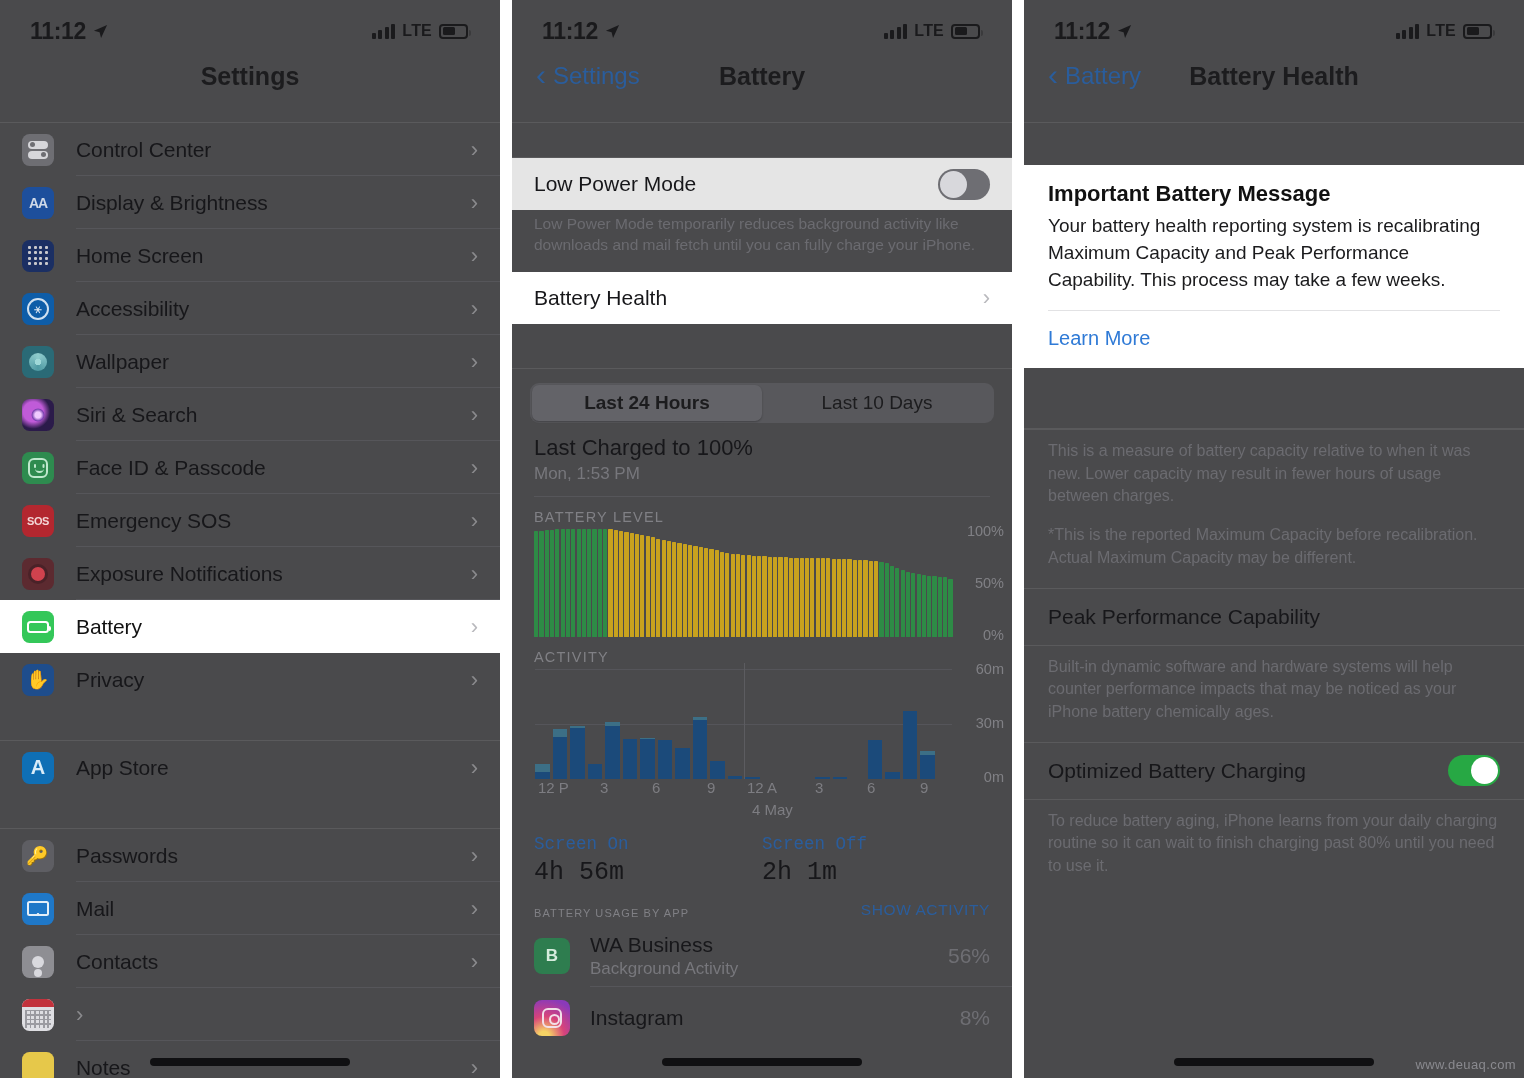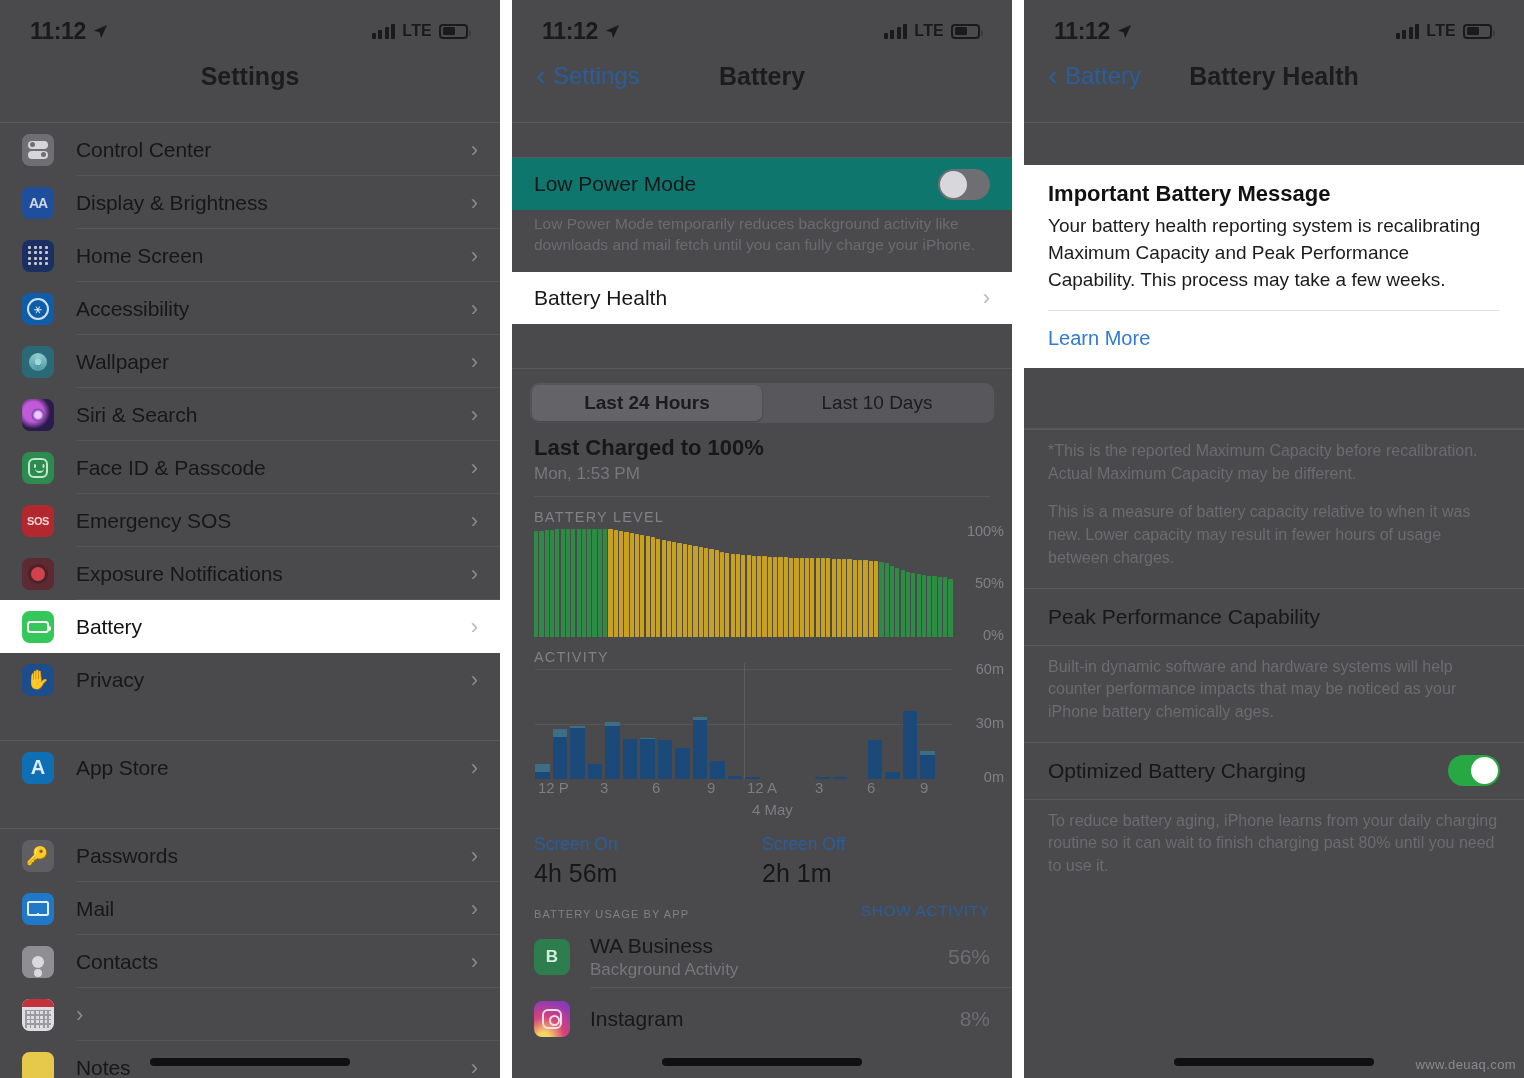--- a/index.html
+++ b/index.html
@@ -95,35 +95,35 @@
   .i-cal{ background:#dedee2; position:relative; }
   .i-cal .top{ position:absolute;left:0;right:0;top:0;height:8px;background:#c2323c;}
   .i-cal .gr{ position:absolute; left:3px; right:3px; top:11px; bottom:3px;
     background:repeating-linear-gradient(to right,#9a9aa0 0 1.5px,transparent 1.5px 4.5px),
                repeating-linear-gradient(to bottom,#9a9aa0 0 1.5px,transparent 1.5px 4.5px);}
   .i-notes{ background:#e6c84a; }
 
   
   .plain-row{
     display:flex; align-items:center; justify-content:space-between;
-    height:52px; padding:0 22px; background:#0f766e; font-size:21px; color:#17171a;
+    height:52px; padding:0 22px; background:#e5e5e5; font-size:21px; color:#17171a;
   }
   .plain-row.hl{ background:#fff; }
   .footnote{ padding:4px 22px 16px; font-size:15.5px; line-height:1.35; color:#6b6b70; }
   .toggle{ width:52px; height:31px; border-radius:16px; background:#6e6e73; position:relative; }
   .toggle .knob{ position:absolute; top:2px; left:2px; width:27px;height:27px;border-radius:50%;background:#d8d8dc;}
   .toggle.on{ background:#27a844; }
   .toggle.on .knob{ left:23px; background:#fff; }
 
   .card{ background:#4a4a4c; }
   .seg{ margin:14px 18px 0; height:40px; border-radius:9px; background:#58585c; display:flex; padding:2px; }
   .seg div{ flex:1; display:flex; align-items:center; justify-content:center; font-size:19px; color:#1c1c1e; border-radius:7px;}
   .seg div.sel{ background:#636368; box-shadow:0 1px 2px rgba(0,0,0,.25); font-weight:bold; }
   .charged{ padding:12px 22px 0; }
-  .charged .t1{ font-size:22px; color:#17171a;font-weight:bold; }
+  .charged .t1{ font-size:22px; color:#17171a; }
   .charged .t2{ font-size:17px; color:#77777c; margin-top:3px; }
   .thinline{ height:1px; background:#56565a; margin:12px 22px 0 22px;}
 
   .chart-cap{ font-size:14.5px; letter-spacing:1.2px; color:#808085; padding:12px 0 4px 22px; }
   .chartwrap{ position:relative; padding:0 60px 0 22px; }
   .ylab{ position:absolute; right:8px; font-size:14.5px; color:#808085; }
 
   .blevel{ position:relative; height:108px; display:flex; align-items:flex-end; gap:1.1px; }
   .blevel i{ display:block; flex:1; border-radius:0.5px; }
 
@@ -132,21 +132,21 @@
   .act .bar{ flex:1; position:relative; display:flex; flex-direction:column; justify-content:flex-end; }
   .act .bar .top{ background:#3c6f86; }
   .act .bar .bot{ background:#1b4a7a; }
   .act .vline{ position:absolute; top:-6px; bottom:0; width:1px; background:#5c5c60; }
 
   .xlabels{ position:relative; height:22px; padding:0 60px 0 22px; font-size:15px; color:#7d7d82;}
   .xlabels span{ position:absolute; top:0; }
   .xdate{ font-size:15px; color:#7d7d82; padding-left:22px; }
 
   .scrn{ display:flex; padding:16px 22px 0; }
-  .scrn > div{ width:50%; }
+  .scrn > div{ width:50%;font-family:Liberation Mono, monospace; }
   .scrn .k{ font-size:17.5px; color:#2a5d9c; }
   .scrn .v{ font-size:25px; color:#17171a; margin-top:4px; }
 
   .usehdr{ display:flex; justify-content:space-between; align-items:flex-end; padding:14px 22px 6px; }
   .usehdr .l{ font-size:11px; letter-spacing:1.1px; color:#808085;}
   .usehdr .r{ font-size:15.5px; letter-spacing:0.6px; color:#2a5d9c; font-weight:500;}
   .approw{ display:flex; align-items:center; height:62px; padding:0 22px; position:relative;}
   .approw .aico{ width:36px;height:36px;border-radius:8px;margin-right:20px; flex:0 0 36px; display:flex;align-items:center;justify-content:center;}
   .approw .names{ flex:1; }
   .approw .n1{ font-size:21px; color:#17171a;}
@@ -726,22 +726,22 @@
       <div class="wc-body">Your battery health reporting system is recalibrating Maximum Capacity and Peak Performance Capability. This process may take a few weeks.</div>
       <div class="wc-sep"></div>
       <div class="wc-link">Learn More</div>
     </div>
 
     <div class="group-gap" style="height:60px"></div>
     <div class="sep"></div>
 
     <div class="sep"></div>
     <div class="p3note">
+      <p>This is a measure of battery capacity relative to when it was new. Lower capacity may result in fewer hours of usage between charges.</p>
       <p>*This is the reported Maximum Capacity before recalibration. Actual Maximum Capacity may be different.</p>
-      <p>This is a measure of battery capacity relative to when it was new. Lower capacity may result in fewer hours of usage between charges.</p>
     </div>
 
     <div class="sep"></div>
     <div class="p3row">
       <span>Peak Performance Capability</span>
     </div>
     <div class="sep"></div>
     <div class="p3note">Built-in dynamic software and hardware systems will help counter performance impacts that may be noticed as your iPhone battery chemically ages.</div>
 
     <div class="sep"></div>

